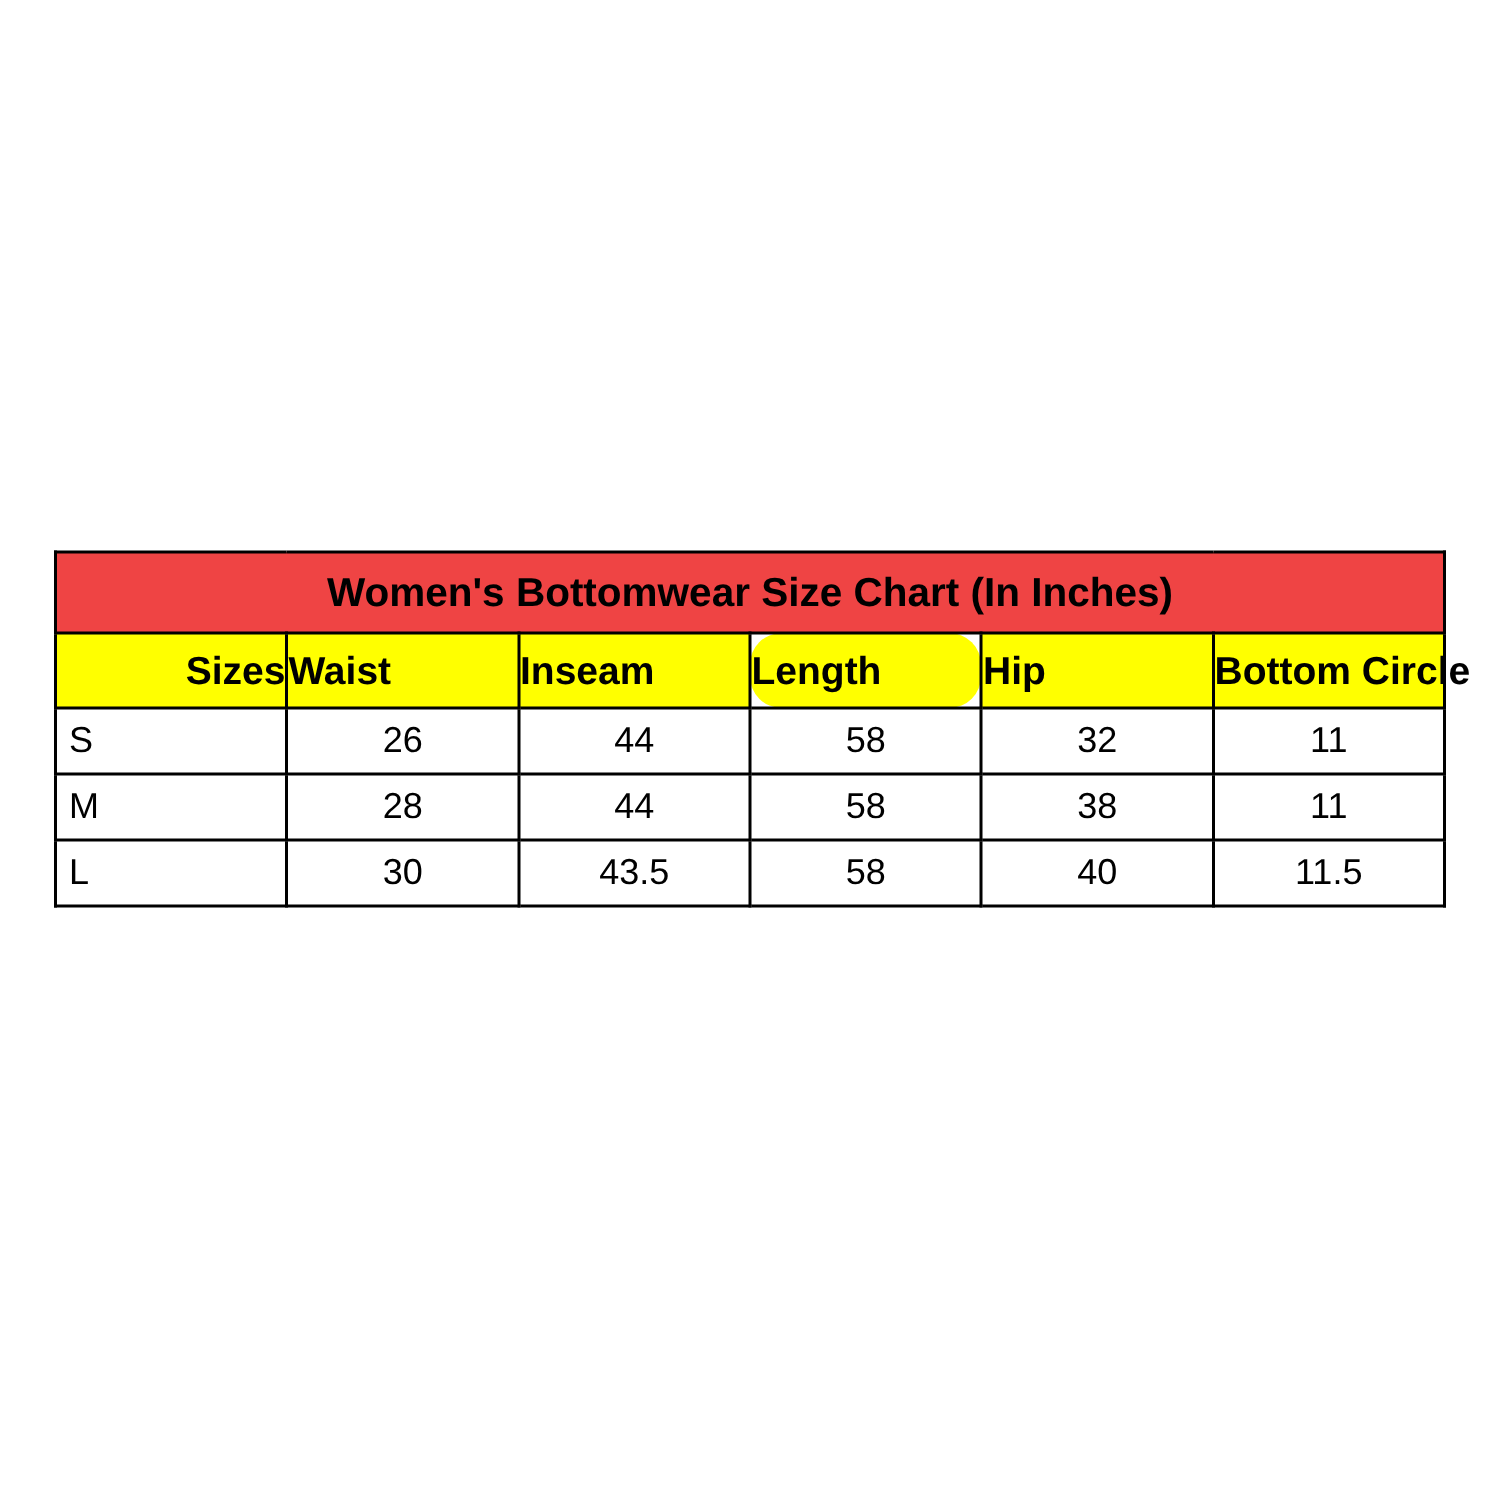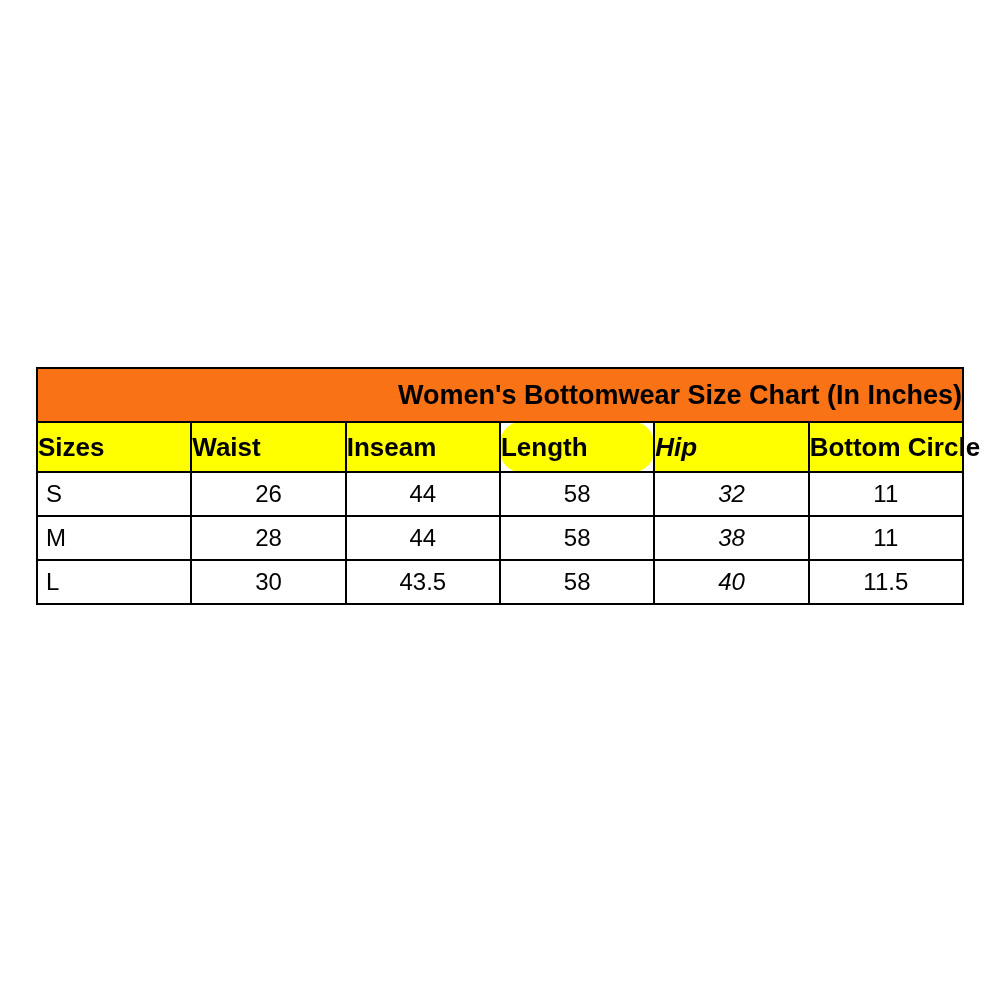--- a/index.html
+++ b/index.html
@@ -26,22 +26,22 @@
     width: 928px;
     border: 2px solid #000000;
   }
   table.size-chart td,
   table.size-chart th {
     border: 2px solid #000000;
     padding: 0;
     margin: 0;
   }
   .title-cell {
-    background: #f97316;
-    text-align: right;
+    background: #ef4444;
+    text-align: center;
     font-size: 27px;
     font-weight: bold;
     color: #000000;
     height: 52px;
     line-height: 52px;
     white-space: nowrap;
   }
   .hdr-cell {
     background: #ffff00;
     font-size: 26px;
@@ -60,25 +60,25 @@
     font-size: 24px;
     color: #000000;
     height: 42px;
     line-height: 42px;
     text-align: center;
   }
   .body-cell.size-label {
     text-align: left;
     padding-left: 8px;
   }
-  .col-size   { width: 128px; }
+  .col-size   { width: 128px; text-align: right; }
   .col-waist  { width: 146px; }
   .col-inseam { width: 134px; }
   .col-length { width: 134px; border-radius: 21px; }
-  .col-hip    { width: 134px; font-style: italic; }
+  .col-hip    { width: 134px; }
   .col-bottom { width: 252px; }
 </style>
 </head>
 <body>
 
 <div id="chart-wrap">
   <table class="size-chart">
     <tbody>
         <tr>
       <td class="title-cell" colspan="6">Women's Bottomwear Size Chart (In Inches)</td>

